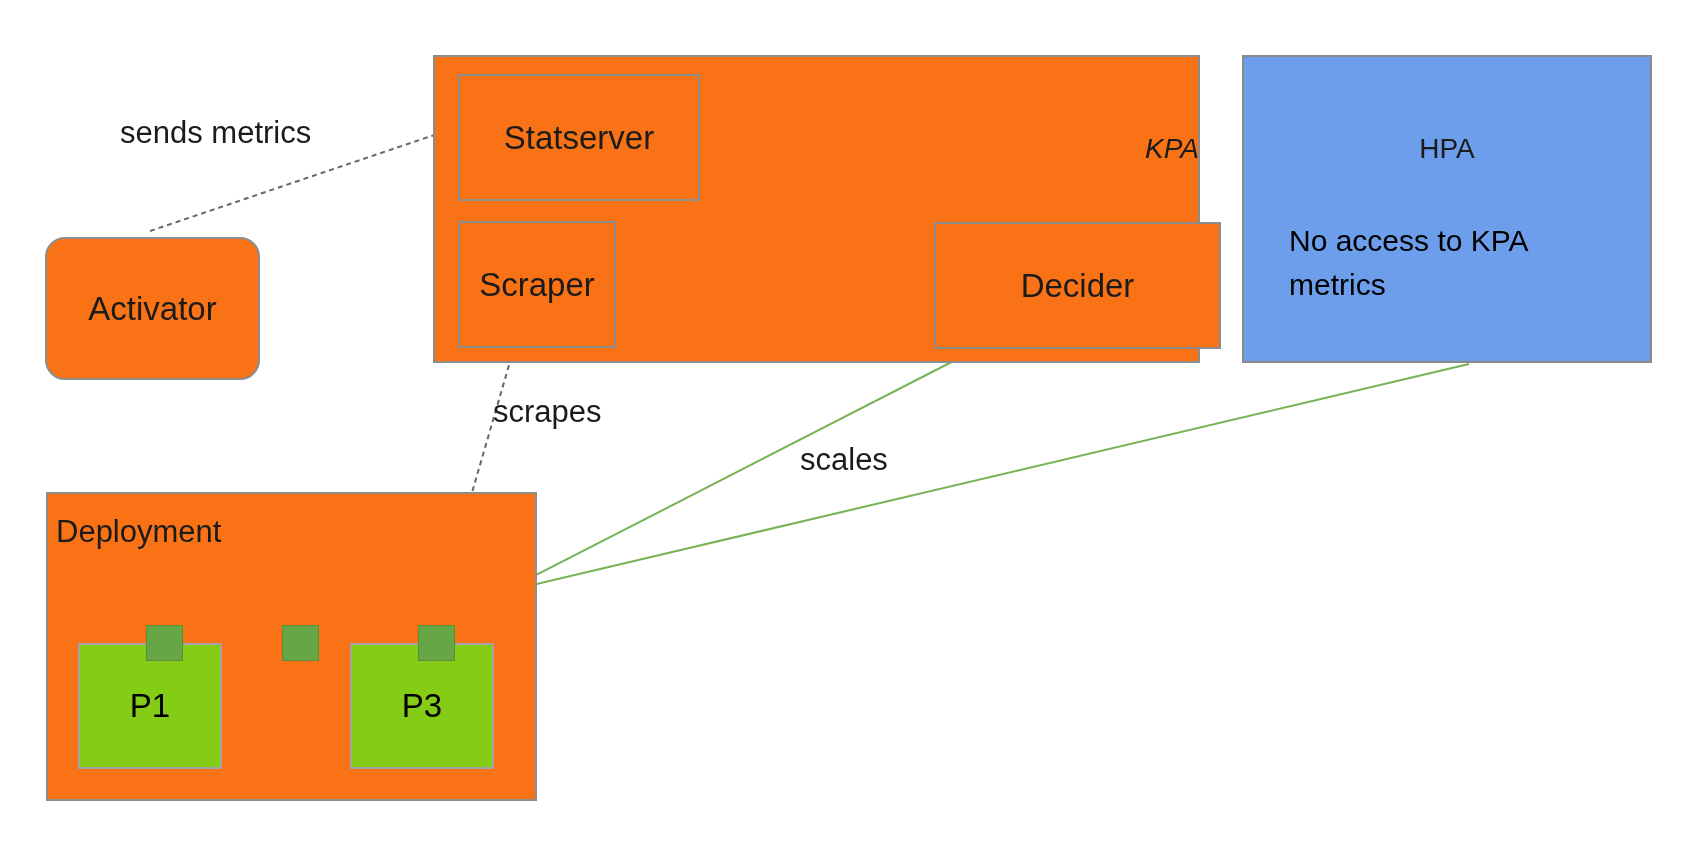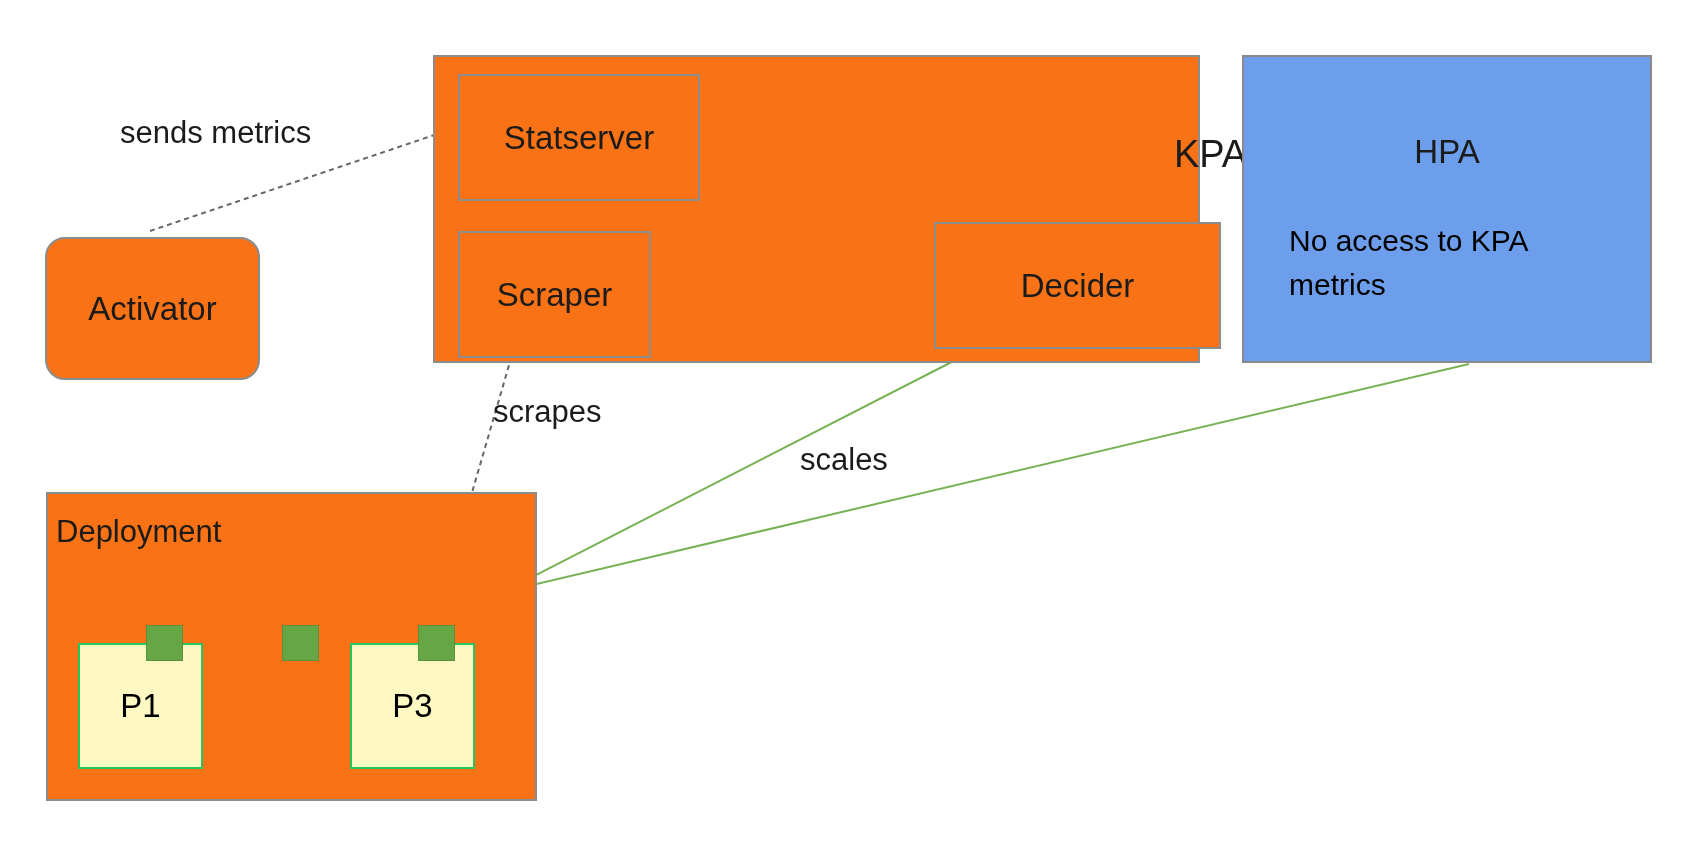--- a/index.html
+++ b/index.html
@@ -45,56 +45,56 @@
     text-align: center;
     font-size: 33px;
     white-space: pre;
   }
 
   
   #activator-box { left: 45px;  top: 237px; width: 215px; height: 143px; border-radius: 20px; }
 
   #kpa-box       { left: 433px; top: 55px;  width: 767px; height: 308px; }
   #kpa-title {
-    left: 739px; top: 76px; font-size: 38px;
+    left: 710px; top: 76px; font-size: 28px; font-style: italic;
   }
 
   #statserver-box { left: 458px; top: 74px;  width: 242px; height: 127px; }
-  #scraper-box    { left: 458px; top: 231px; width: 193px; height: 127px; }
+  #scraper-box    { left: 458px; top: 221px; width: 158px; height: 127px; }
   #decider-box    { left: 934px; top: 222px; width: 287px; height: 127px; }
 
   #hpa-box {
     left: 1242px; top: 55px; width: 410px; height: 308px;
     background: #6c9eeb;
     border-color: #8a8a8a;
   }
   #hpa-title {
     left: 0; right: 0; top: 76px;
     text-align: center;
-    font-size: 33px;
+    font-size: 28px;
   }
   #hpa-note {
     left: 45px; top: 162px; width: 330px;
     color: #000000;
     font-size: 30px;
     line-height: 1.45;
     white-space: normal;
   }
 
   #deployment-box { left: 46px; top: 492px; width: 491px; height: 309px; }
   #deployment-title {
     left: 8px; top: 20px; font-size: 31px;
   }
 
   .pod-box {
     position: absolute;
     box-sizing: border-box;
-    border: 2px solid #22c55e;
-    background: #fef9c3;
-    width: 125px;
+    border: 2px solid #a3a3a3;
+    background: #84cc16;
+    width: 144px;
     height: 126px;
     top: 643px;
   }
   #pod-1 { left: 78px; }
   #pod-2 { left: 214px; }
   #pod-3 { left: 350px; }
 
   .pod-label {
     position: absolute;
     left: 0; right: 0;

